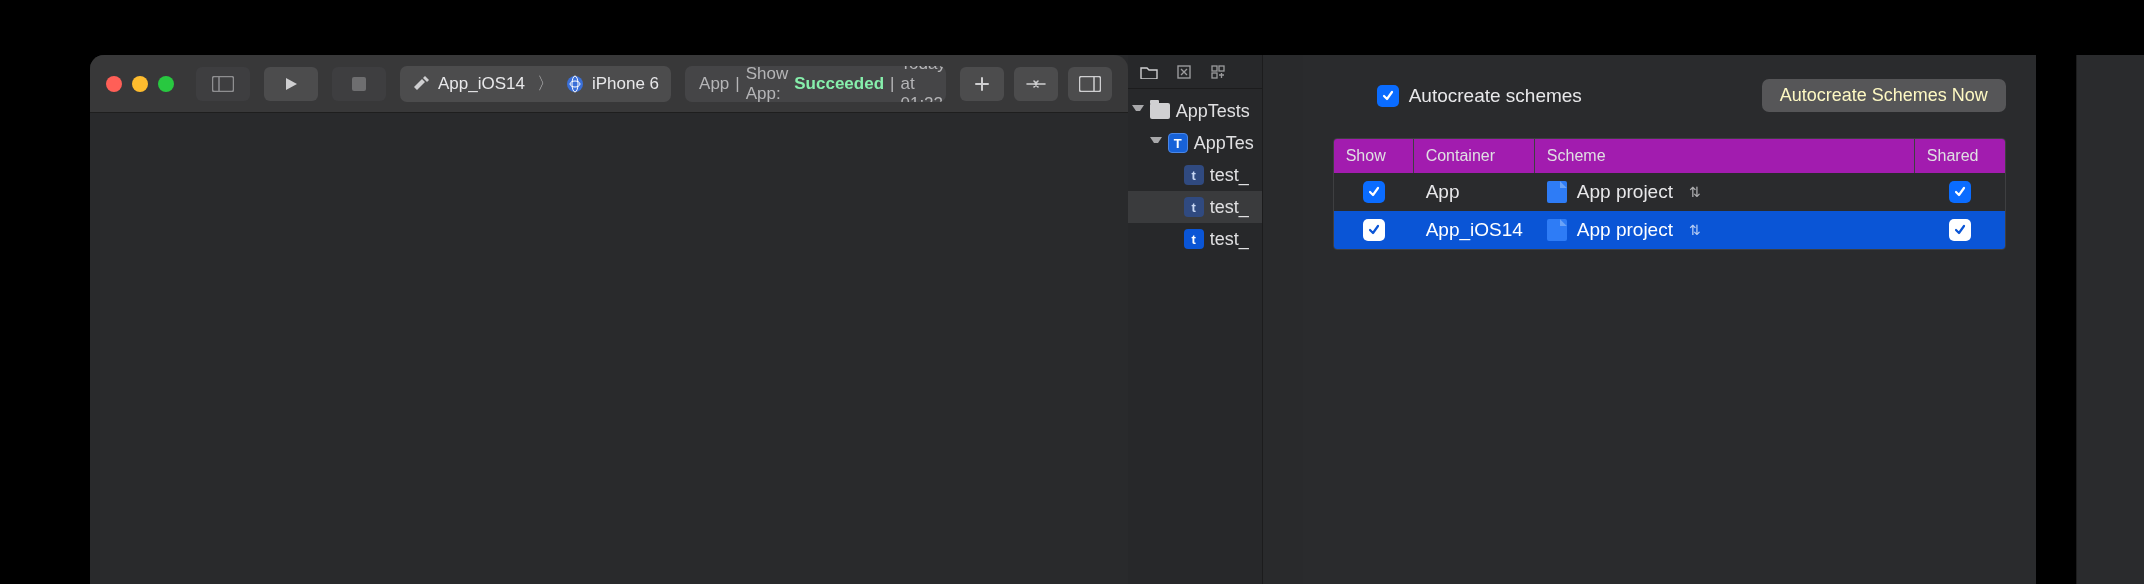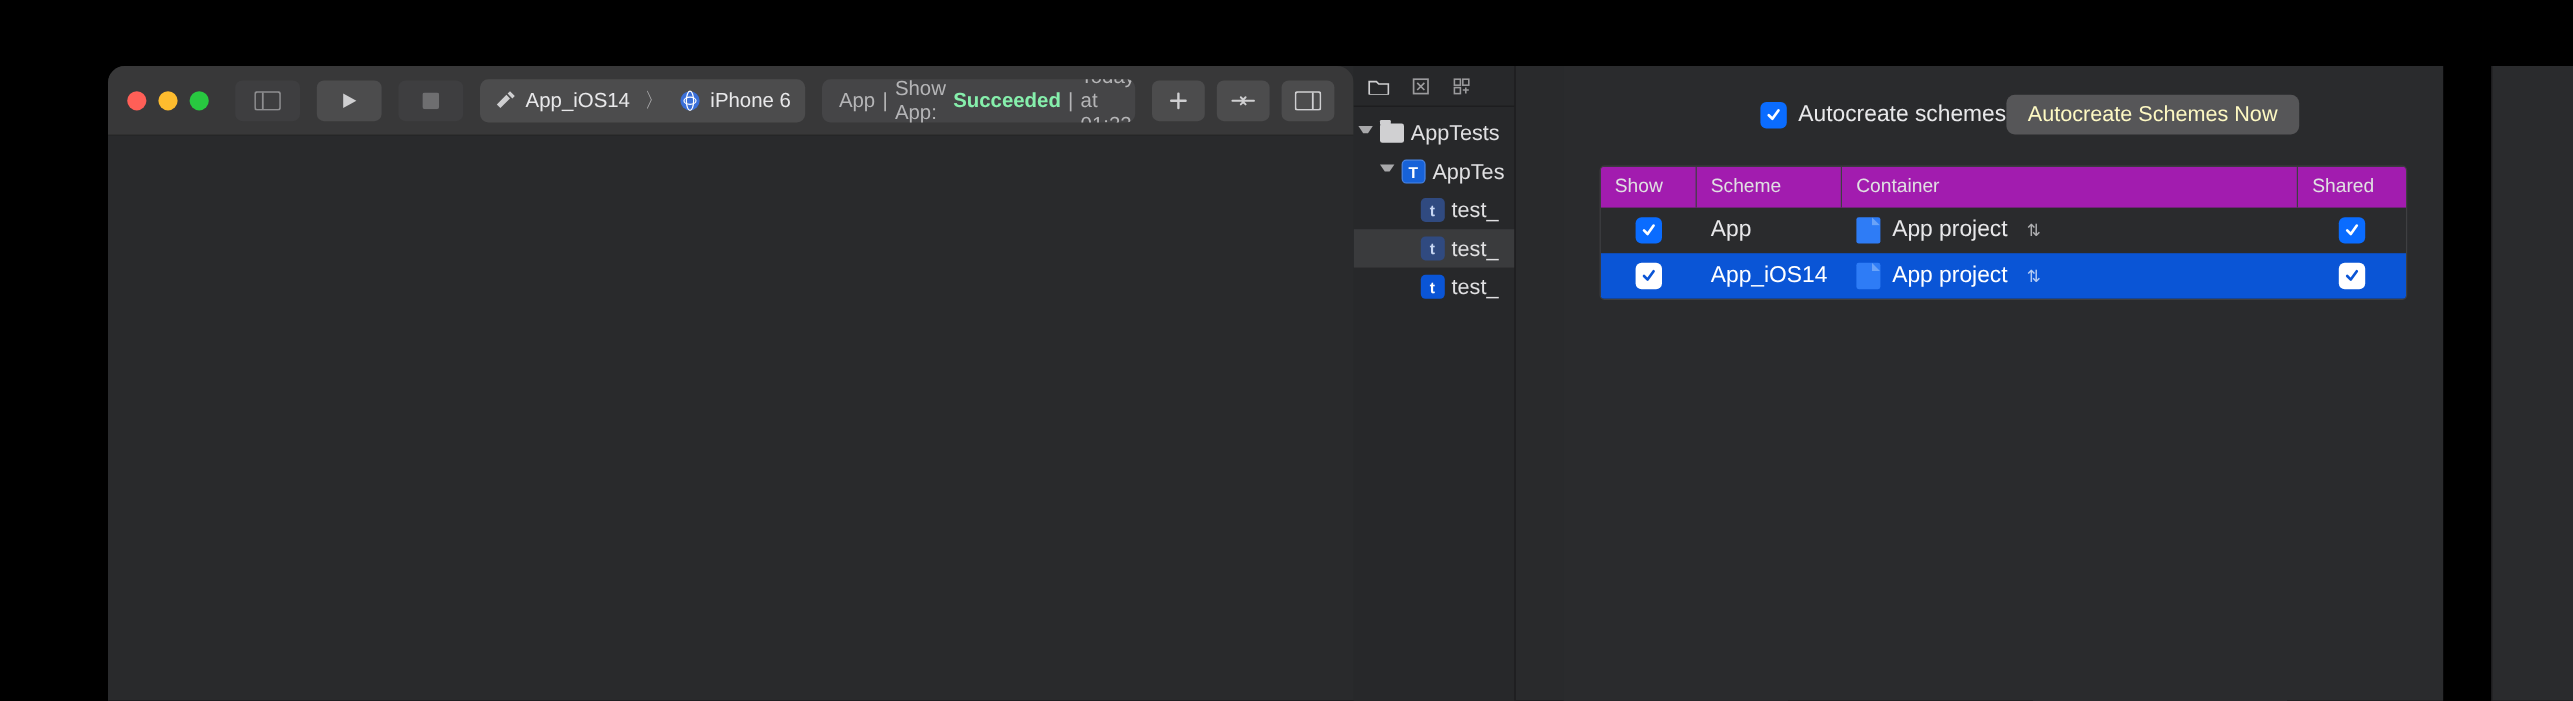--- a/index.html
+++ b/index.html
@@ -162,21 +162,21 @@
     flex: 1;
     background: #2a2b2d;
     display: flex;
     flex-direction: column;
     padding: 24px 30px;
   }
 
   .autocreate-bar {
     display: flex;
     align-items: center;
-    justify-content: center;
+    justify-content: space-between;
     margin-bottom: 26px;
     padding-left: 44px;
   }
   .ac-left { display:flex; align-items:center; gap:10px; }
   .ac-label { font-size: 19px; color:#e8e8ea; }
 
   .checkbox {
     width: 22px; height: 22px;
     border-radius: 5px;
     background: #0a6cff;
@@ -383,22 +383,22 @@
               </svg>
           </span>
           <span class="ac-label">Autocreate schemes</span>
         </div>
         <div class="push-btn">Autocreate Schemes Now</div>
       </div>
 
       <div class="table">
         <div class="thead">
           <div>Show</div>
+          <div>Container</div>
           <div>Scheme</div>
-          <div>Container</div>
           <div>Shared</div>
         </div>
 
         <div class="trow">
           <div class="cell center">
             <span class="checkbox">
               <svg viewBox="0 0 14 14">
                   <path d="M3 7 L6 10 L11 3" stroke="#fff" stroke-width="2.2" fill="none" stroke-linecap="round" stroke-linejoin="round"></path>
                 </svg>
             </span>

